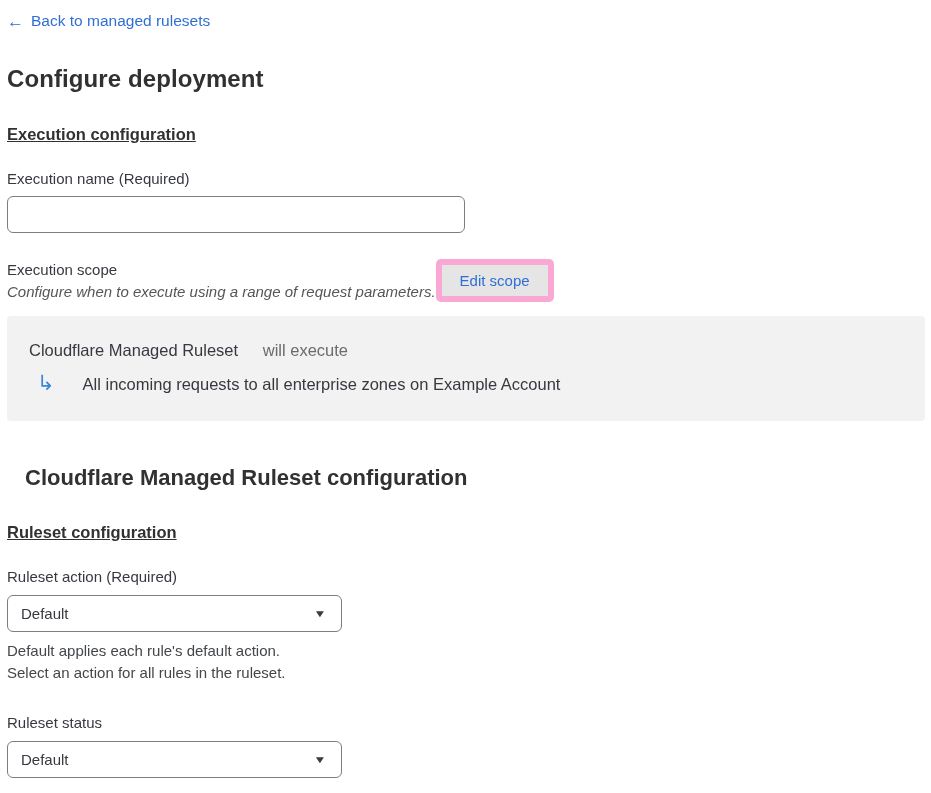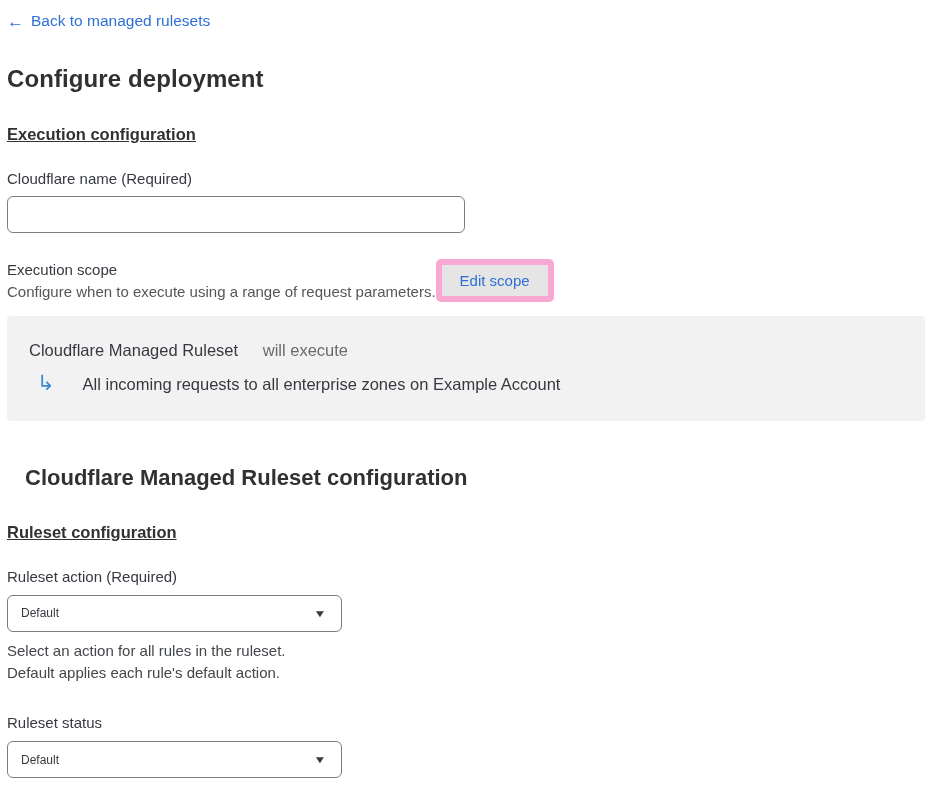--- a/index.html
+++ b/index.html
@@ -78,20 +78,21 @@
     align-items: center;
   }
   .scope-text .scope-label {
     font-size: 15px;
     color: #36393f;
   }
   .scope-text .scope-desc {
     margin-top: 5px;
     font-size: 15px;
     color: #56565a;
+    font-style: italic;
   }
   .edit-scope-btn {
     background: #e5e5e5;
     border: 6px solid #f9a8d4;
     color: #2f6fd4;
     font-size: 15px;
     font-family: inherit;
     border-radius: 5px;
     padding: 7px 18px;
     cursor: pointer;
@@ -136,21 +137,21 @@
     border: 1px solid #7d7d7d;
     border-radius: 6px;
     background: #fff;
     display: flex;
     align-items: center;
     justify-content: space-between;
     padding: 0 16px 0 13px;
     cursor: pointer;
   }
   .select-control .selected-value {
-    font-size: 12px;
+    font-size: 15px;
     color: #36393f;
   }
   .select-control .caret {
     font-size: 10px;
     color: #3a3a3a;
     transform: scaleX(1.35);
   }
 
   .help-text {
     margin-top: 8px;
@@ -167,21 +168,21 @@
 
   <a class="back-link">
     <span class="arrow">←</span>
     <span>Back to managed rulesets</span>
   </a>
 
   <h1 class="page-title">Configure deployment</h1>
 
   <h2 class="section-title">Execution configuration</h2>
 
-  <div class="field-label">Cloudflare name (Required)</div>
+  <div class="field-label">Execution name (Required)</div>
   <input class="text-input" type="text" value="" style="">
 
   <div class="scope-row">
     <div class="scope-text">
       <div class="scope-label">Execution scope</div>
       <div class="scope-desc">Configure when to execute using a range of request parameters.</div>
     </div>
     <button class="edit-scope-btn">Edit scope</button>
   </div>
 
@@ -198,22 +199,22 @@
   <h2 class="big-section-title">Cloudflare Managed Ruleset configuration</h2>
 
   <h3 class="section-title">Ruleset configuration</h3>
 
   <div class="field-label">Ruleset action (Required)</div>
   <div class="select-control" role="listbox">
     <span class="selected-value">Default</span>
     <span class="caret">▼</span>
   </div>
   <div class="help-text">
+    <div>Default applies each rule's default action.</div>
     <div>Select an action for all rules in the ruleset.</div>
-    <div>Default applies each rule's default action.</div>
   </div>
 
   <div class="field-label" style="margin-top:30px;">Ruleset status</div>
   <div class="select-control" role="listbox">
     <span class="selected-value">Default</span>
     <span class="caret">▼</span>
   </div>
   
 
 </div>

